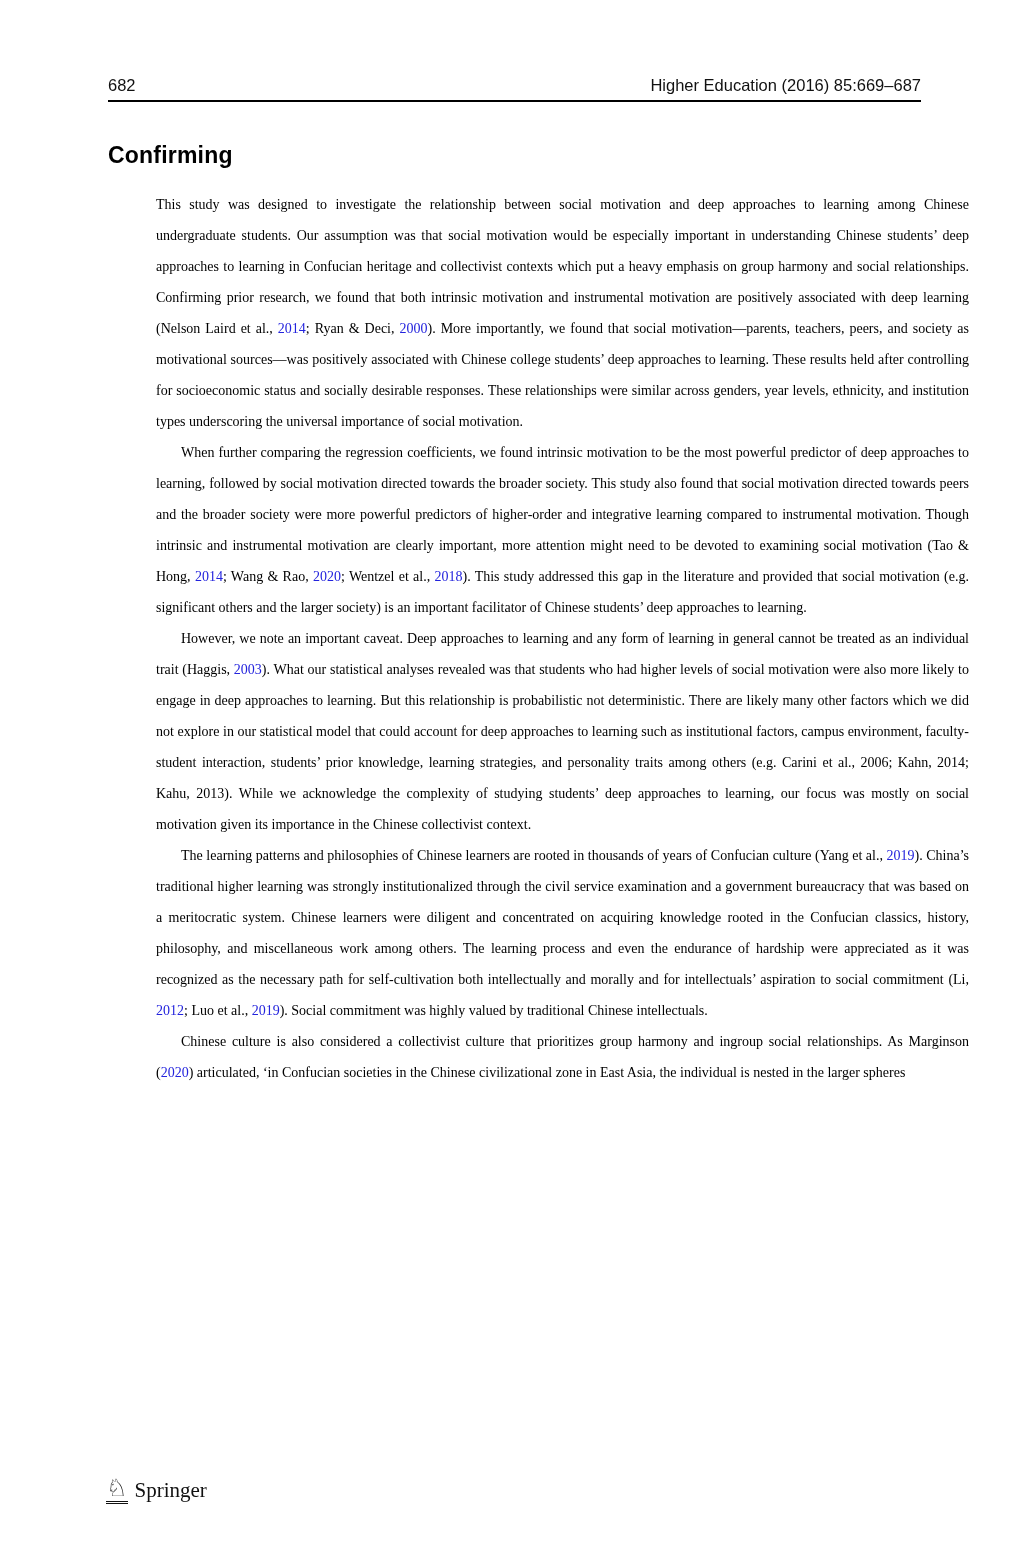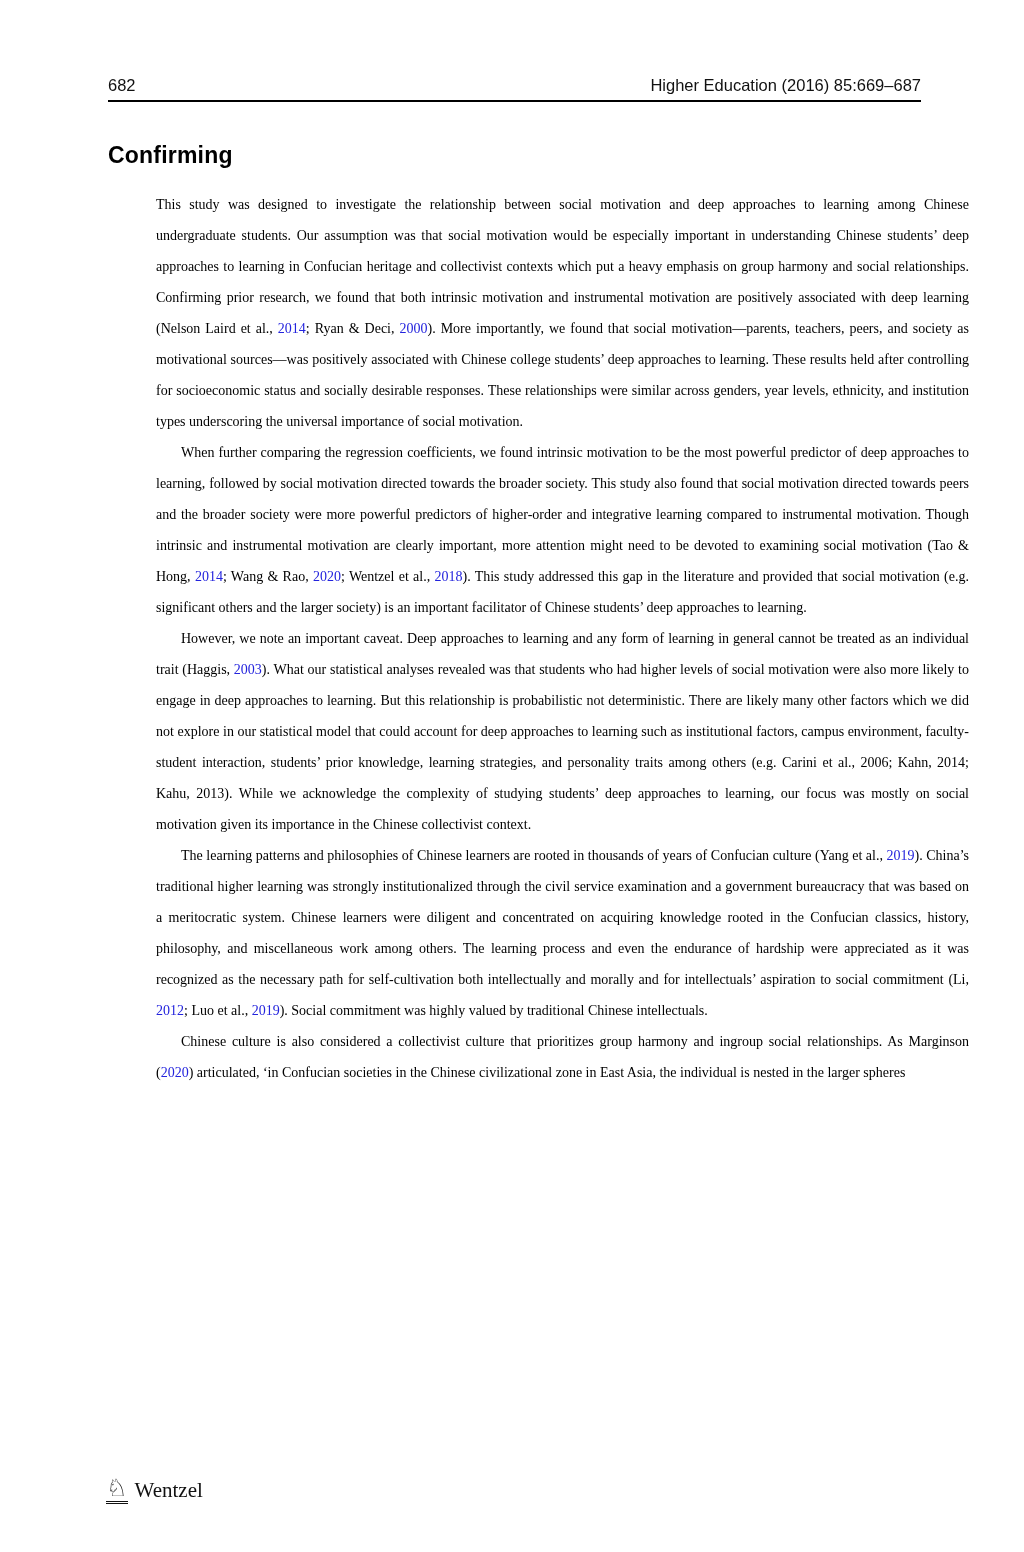--- a/index.html
+++ b/index.html
@@ -62,14 +62,14 @@
 <div class="article-body">
     <p class="para"><span>This study was designed to investigate the relationship between social motivation and deep approaches to learning among Chinese undergraduate students. Our assumption was that social motivation would be especially important in understanding Chinese students’ deep approaches to learning in Confucian heritage and collectivist contexts which put a heavy emphasis on group harmony and social relationships. Confirming prior research, we found that both intrinsic motivation and instrumental motivation are positively associated with deep learning (Nelson Laird et al., </span><span class="cite">2014</span><span>; Ryan &amp; Deci, </span><span class="cite">2000</span><span>). More importantly, we found that social motivation—parents, teachers, peers, and society as motivational sources—was positively associated with Chinese college students’ deep approaches to learning. These results held after controlling for socioeconomic status and socially desirable responses. These relationships were similar across genders, year levels, ethnicity, and institution types underscoring the universal importance of social motivation.</span></p>
     <p class="para indent"><span>When further comparing the regression coefficients, we found intrinsic motivation to be the most powerful predictor of deep approaches to learning, followed by social motivation directed towards the broader society. This study also found that social motivation directed towards peers and the broader society were more powerful predictors of higher-order and integrative learning compared to instrumental motivation. Though intrinsic and instrumental motivation are clearly important, more attention might need to be devoted to examining social motivation (Tao &amp; Hong, </span><span class="cite">2014</span><span>; Wang &amp; Rao, </span><span class="cite">2020</span><span>; Wentzel et al., </span><span class="cite">2018</span><span>). This study addressed this gap in the literature and provided that social motivation (e.g. significant others and the larger society) is an important facilitator of Chinese students’ deep approaches to learning.</span></p>
     <p class="para indent"><span>However, we note an important caveat. Deep approaches to learning and any form of learning in general cannot be treated as an individual trait (Haggis, </span><span class="cite">2003</span><span>). What our statistical analyses revealed was that students who had higher levels of social motivation were also more likely to engage in deep approaches to learning. But this relationship is probabilistic not deterministic. There are likely many other factors which we did not explore in our statistical model that could account for deep approaches to learning such as institutional factors, campus environment, faculty-student interaction, students’ prior knowledge, learning strategies, and personality traits among others (e.g. Carini et al., 2006; Kahn, 2014; Kahu, 2013). While we acknowledge the complexity of studying students’ deep approaches to learning, our focus was mostly on social motivation given its importance in the Chinese collectivist context.</span></p>
     <p class="para indent"><span>The learning patterns and philosophies of Chinese learners are rooted in thousands of years of Confucian culture (Yang et al., </span><span class="cite">2019</span><span>). China’s traditional higher learning was strongly institutionalized through the civil service examination and a government bureaucracy that was based on a meritocratic system. Chinese learners were diligent and concentrated on acquiring knowledge rooted in the Confucian classics, history, philosophy, and miscellaneous work among others. The learning process and even the endurance of hardship were appreciated as it was recognized as the necessary path for self-cultivation both intellectually and morally and for intellectuals’ aspiration to social commitment (Li, </span><span class="cite">2012</span><span>; Luo et al., </span><span class="cite">2019</span><span>). Social commitment was highly valued by traditional Chinese intellectuals.</span></p>
     <p class="para indent"><span>Chinese culture is also considered a collectivist culture that prioritizes group harmony and ingroup social relationships. As Marginson (</span><span class="cite">2020</span><span>) articulated, ‘in Confucian societies in the Chinese civilizational zone in East Asia, the individual is nested in the larger spheres</span></p>
   </div>
 
 <div class="footer">
   <span class="springer-horse">♘</span>
-  <span>Wentzel</span>
+  <span>Springer</span>
 </div>
 
 </body></html>

